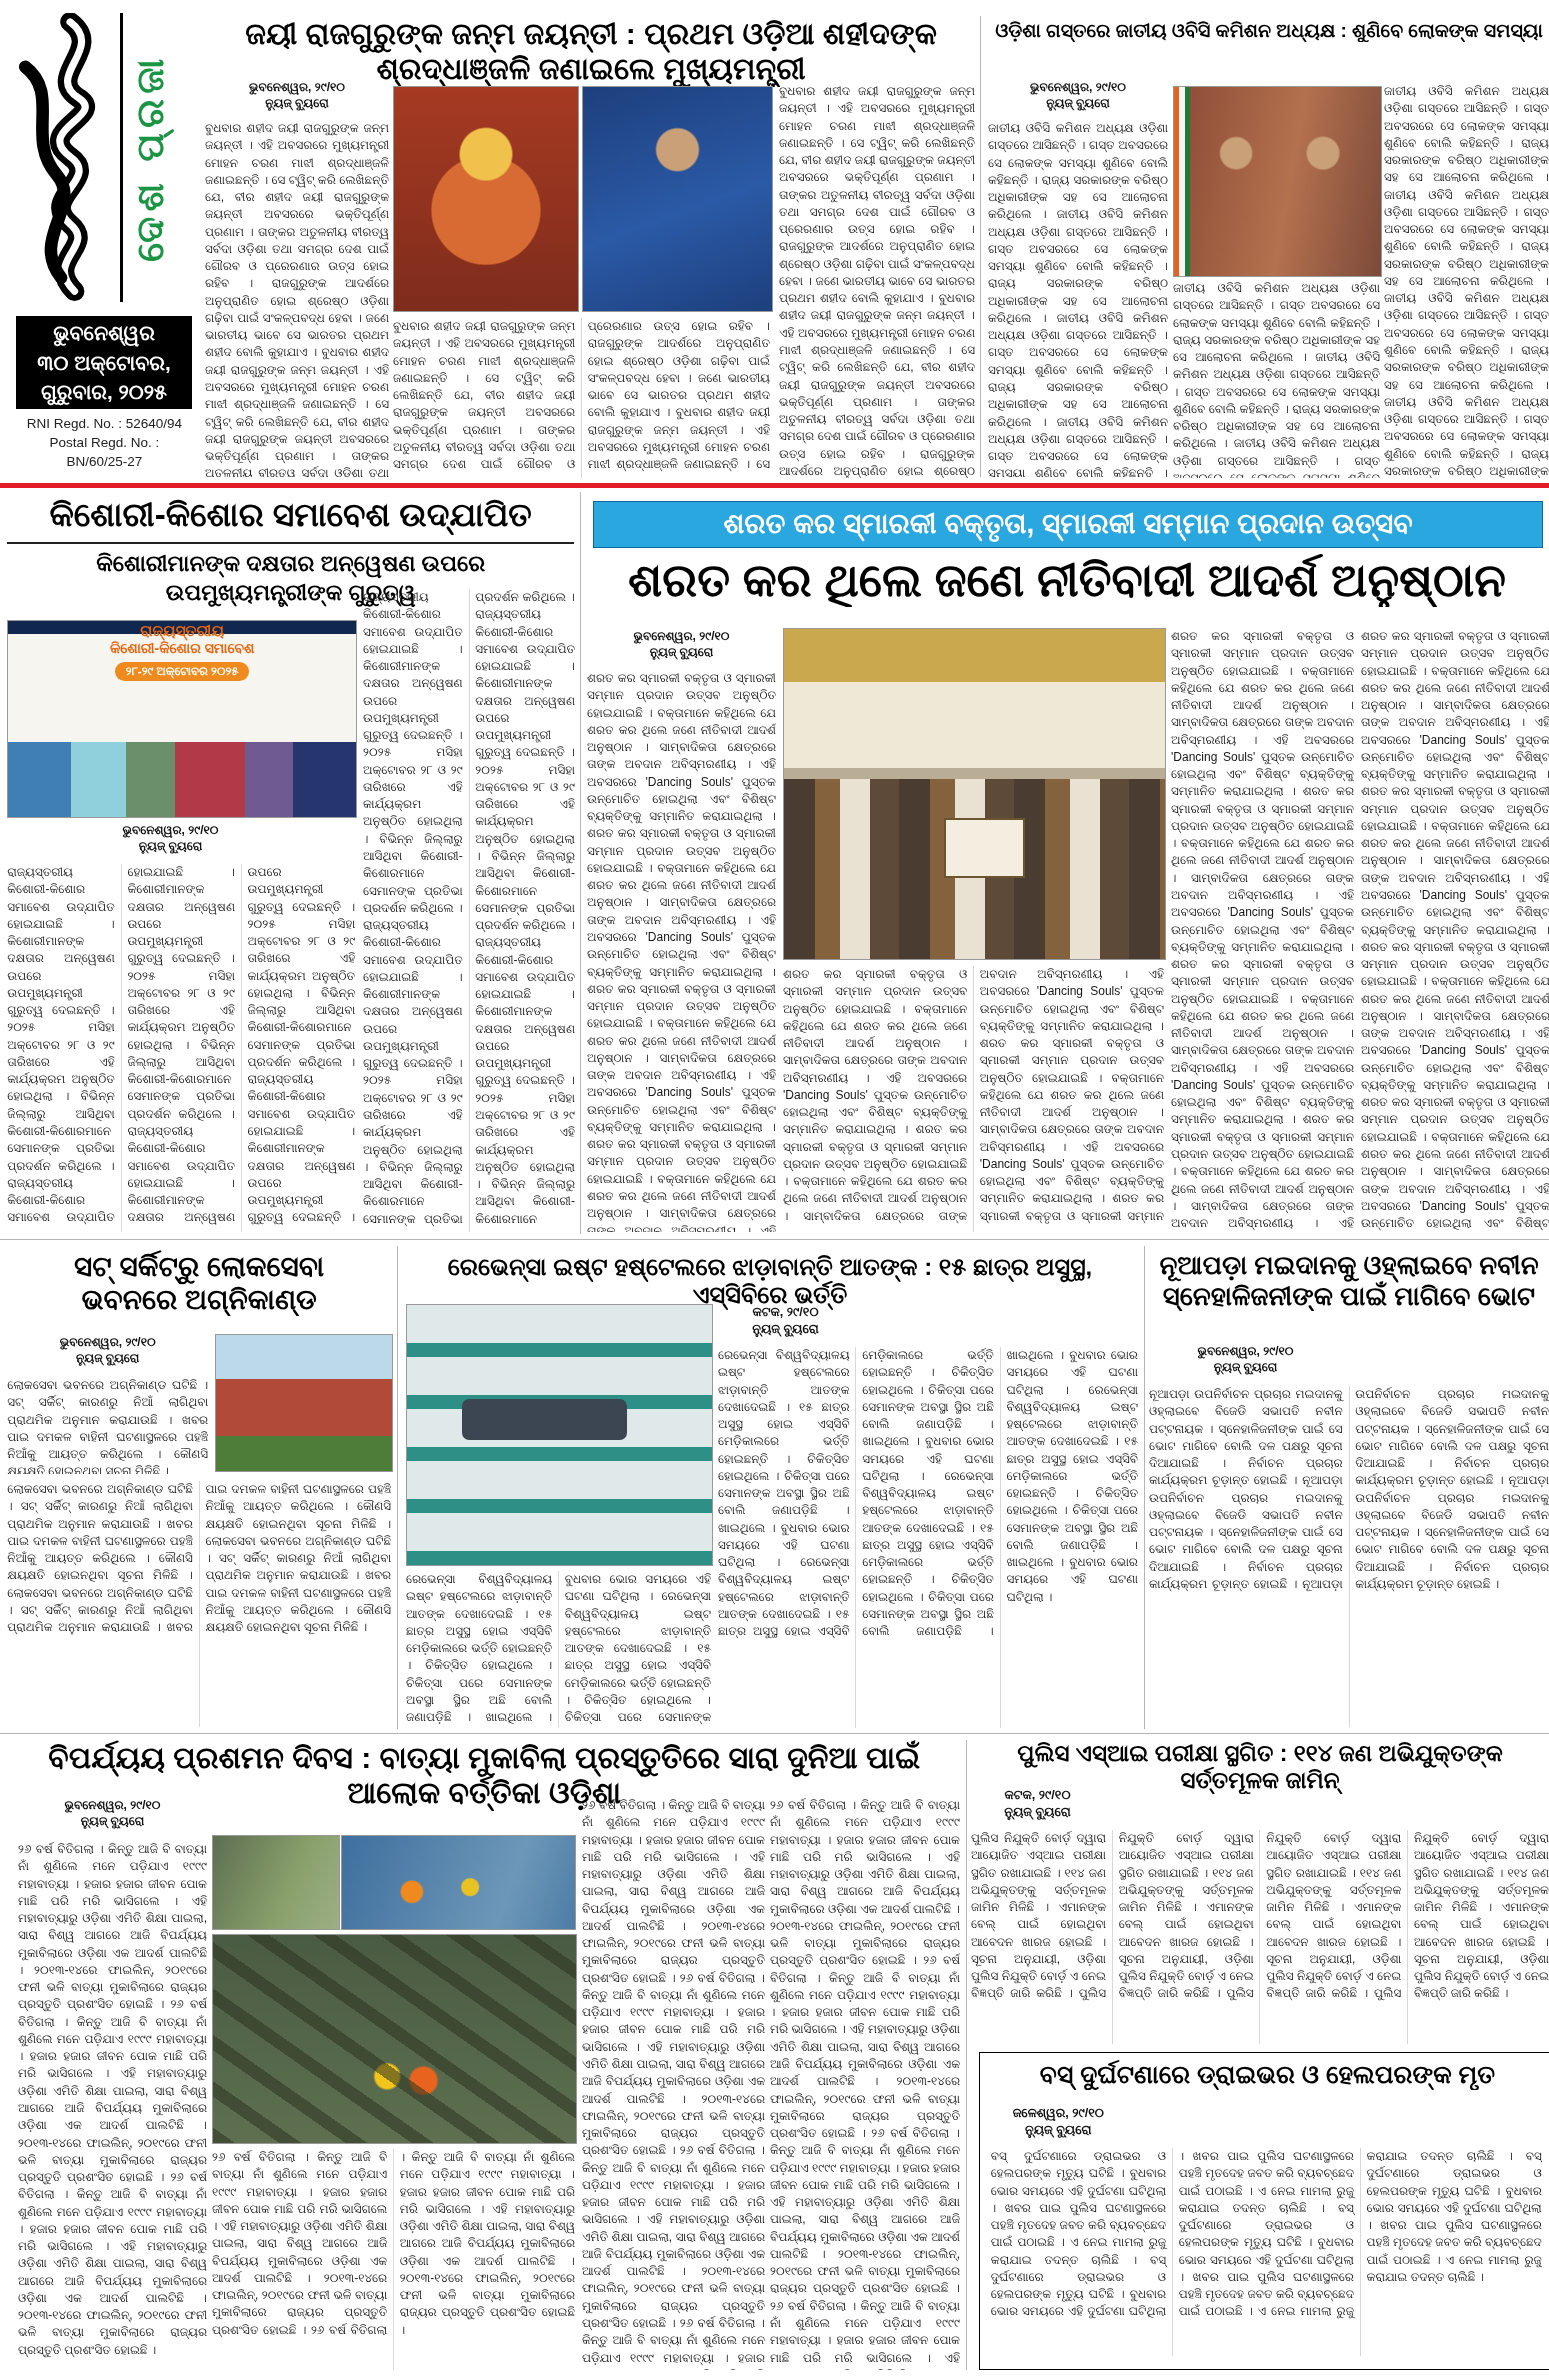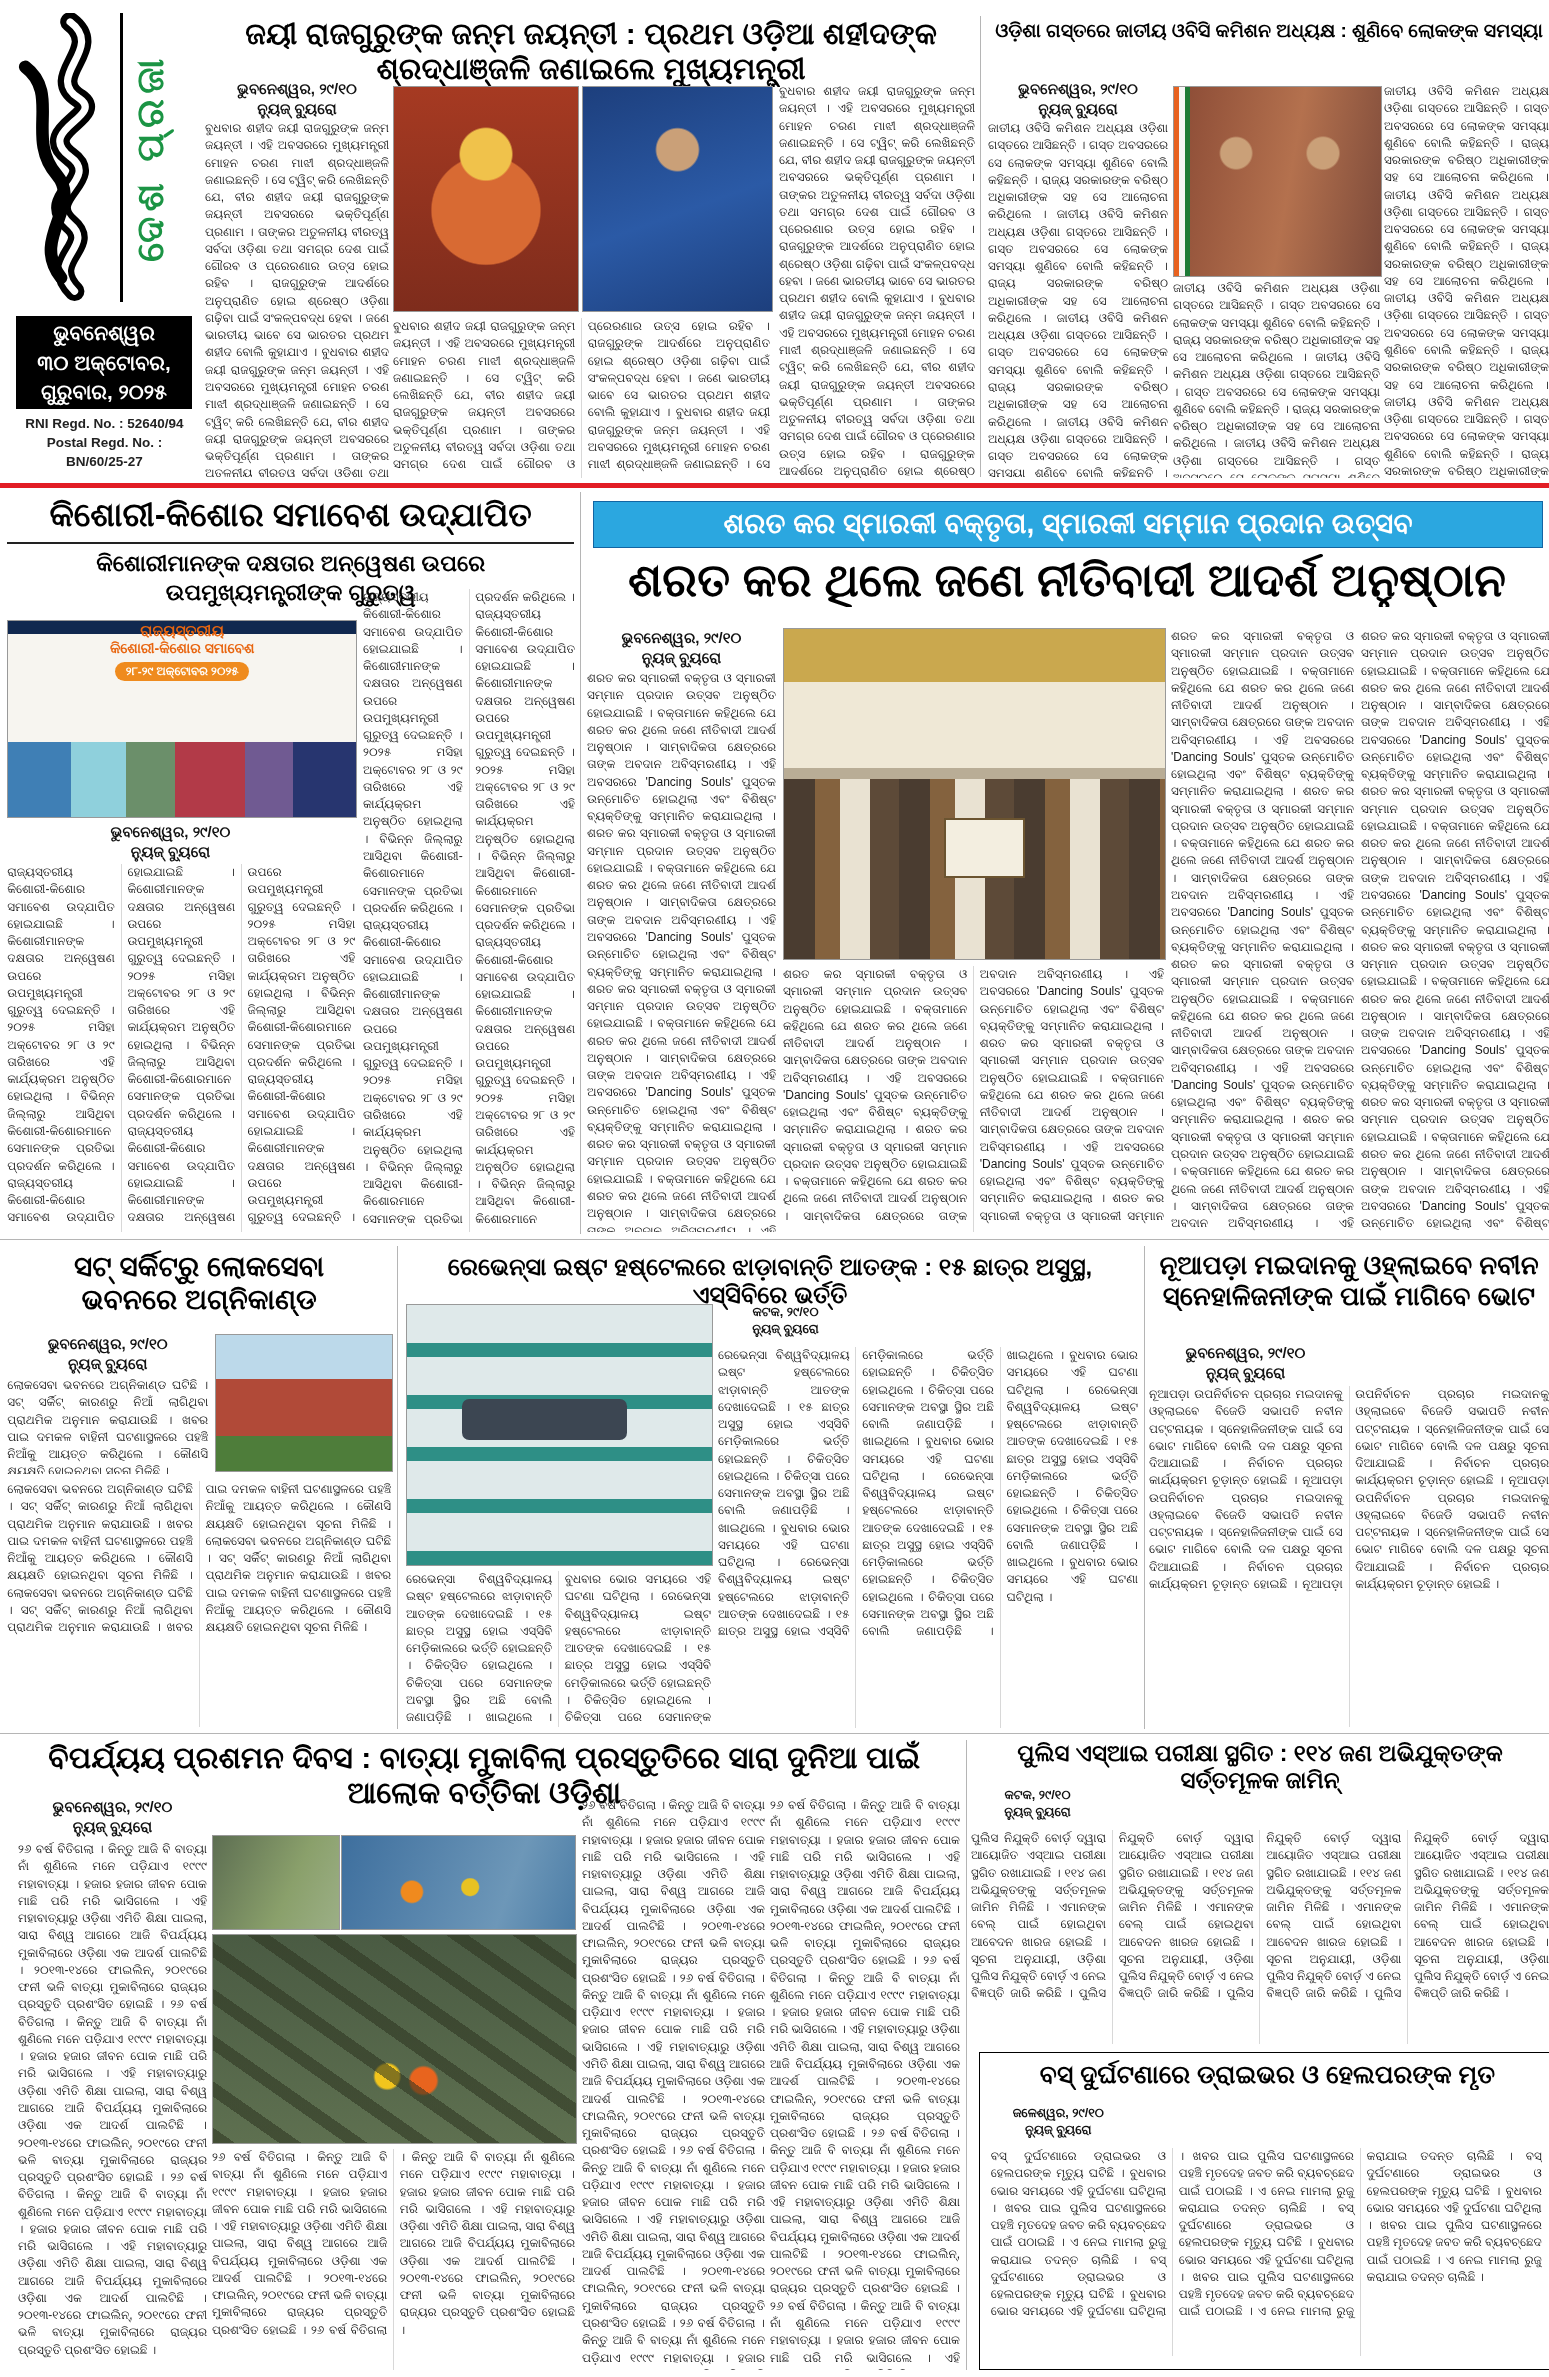--- a/index.html
+++ b/index.html
@@ -1,20 +1,20 @@
 <!DOCTYPE html>
 <html style="font-size:14.4px"><head>
 <meta charset="utf-8">
 <style>
   html,body{margin:0;padding:0;background:#e8e8e8;}
   .page{position:relative;width:1550px;height:2377px;background:#ffffff;
         font-family:"Liberation Sans","DejaVu Sans",sans-serif;color:#111;overflow:hidden;}
   .abs{position:absolute;}
   .hl{font-weight:bold;color:#000;text-align:center;line-height:1.18;overflow:hidden;}
-  .byline{font-weight:bold;font-size:15px;text-align:center;line-height:1.35;}
+  .byline{font-weight:bold;font-size:12px;text-align:center;line-height:1.35;}
   .bt{font-size:12px;line-height:1.44;text-align:justify;overflow:hidden;color:#161616;}
   .c2{column-count:2;column-gap:12.6px;column-rule:0.9px solid #d8d8d8;}
   .c3{column-count:3;column-gap:12.6px;column-rule:0.9px solid #d8d8d8;}
   .c4{column-count:4;column-gap:12.6px;column-rule:0.9px solid #d8d8d8;}
   .photo{overflow:hidden;border:0.9px solid #999;}
   .vsep{width:0.9px;background:#b5b5b5;}
   .hsep{height:0.9px;background:#b5b5b5;}
   .redrule{background:#e21d25;}
   .datebox{background:#000;color:#fff;font-weight:bold;text-align:center;
            display:flex;flex-direction:column;justify-content:center;gap:5.4px;font-size:20.7px;}
@@ -41,21 +41,21 @@
     </svg>
   </div>
   <div class="abs" style="left:120px;top:12.6px;width:2.7px;height:289px;background:#000;"></div>
   <div class="abs vgreen" style="left:131px;top:12.6px;width:66px;height:289px;">ଦେଶ ପ୍ରଜା</div>
 
   <div class="abs datebox" style="left:16px;top:316px;width:176px;height:93px;">
     <div>ଭୁବନେଶ୍ୱର</div>
     <div>୩୦ ଅକ୍ଟୋବର,</div>
     <div>ଗୁରୁବାର, ୨୦୨୫</div>
   </div>
-  <div class="abs rni" style="left:5.4px;top:415px;width:198px;font-weight:bold;">
+  <div class="abs rni" style="left:5.4px;top:415px;width:198px;">
     <div>RNI Regd. No. : 52640/94</div>
     <div>Postal Regd. No. :</div>
     <div>BN/60/25-27</div>
   </div>
 
   <div class="abs hl" style="left:205px;top:16px;width:772px;font-size:30px;">ଜୟୀ ରାଜଗୁରୁଙ୍କ ଜନ୍ମ ଜୟନ୍ତୀ : ପ୍ରଥମ ଓଡ଼ିଆ ଶହୀଦଙ୍କ ଶ୍ରଦ୍ଧାଞ୍ଜଳି ଜଣାଇଲେ ମୁଖ୍ୟମନ୍ତ୍ରୀ</div>
   <div class="abs byline" style="left:205px;top:79px;width:184px;">
     <div>ଭୁବନେଶ୍ୱର, ୨୯/୧୦</div>
     <div>ନ୍ୟୁଜ୍ ବ୍ୟୁରୋ</div>
   </div>

